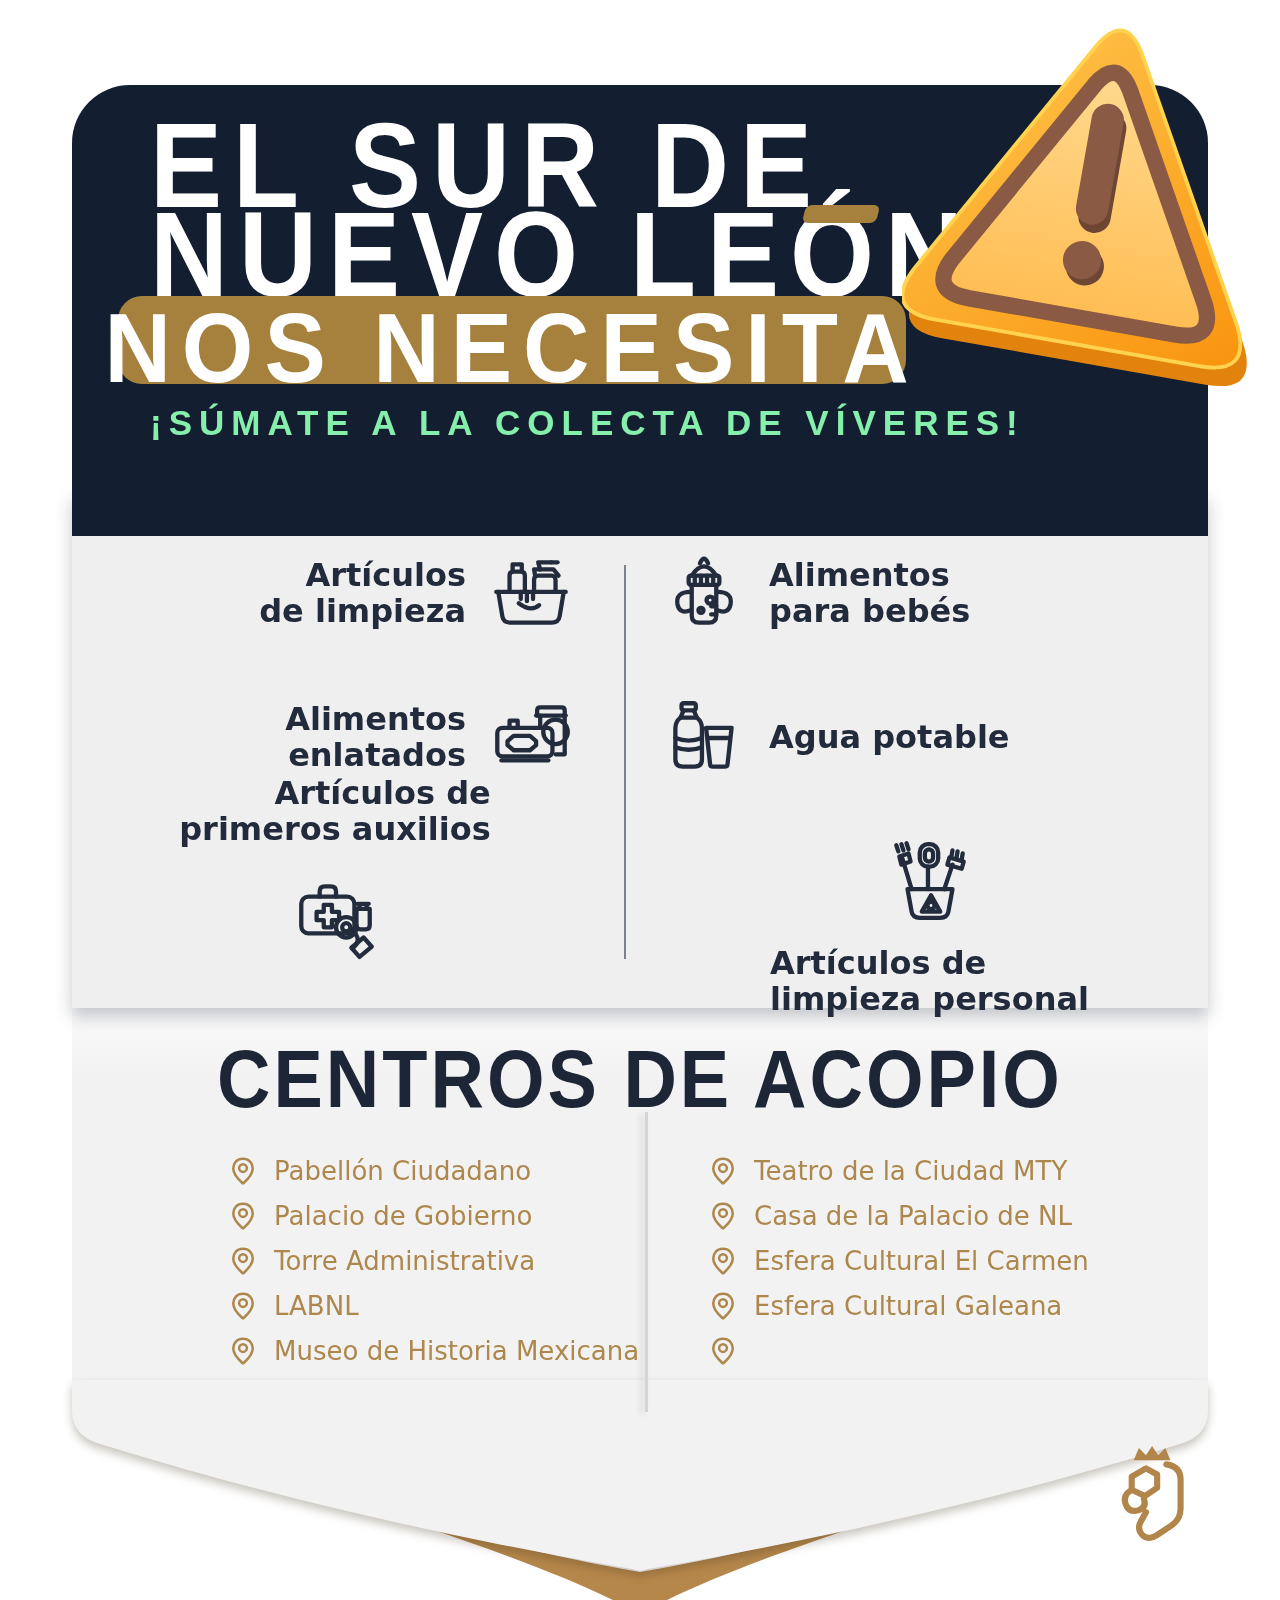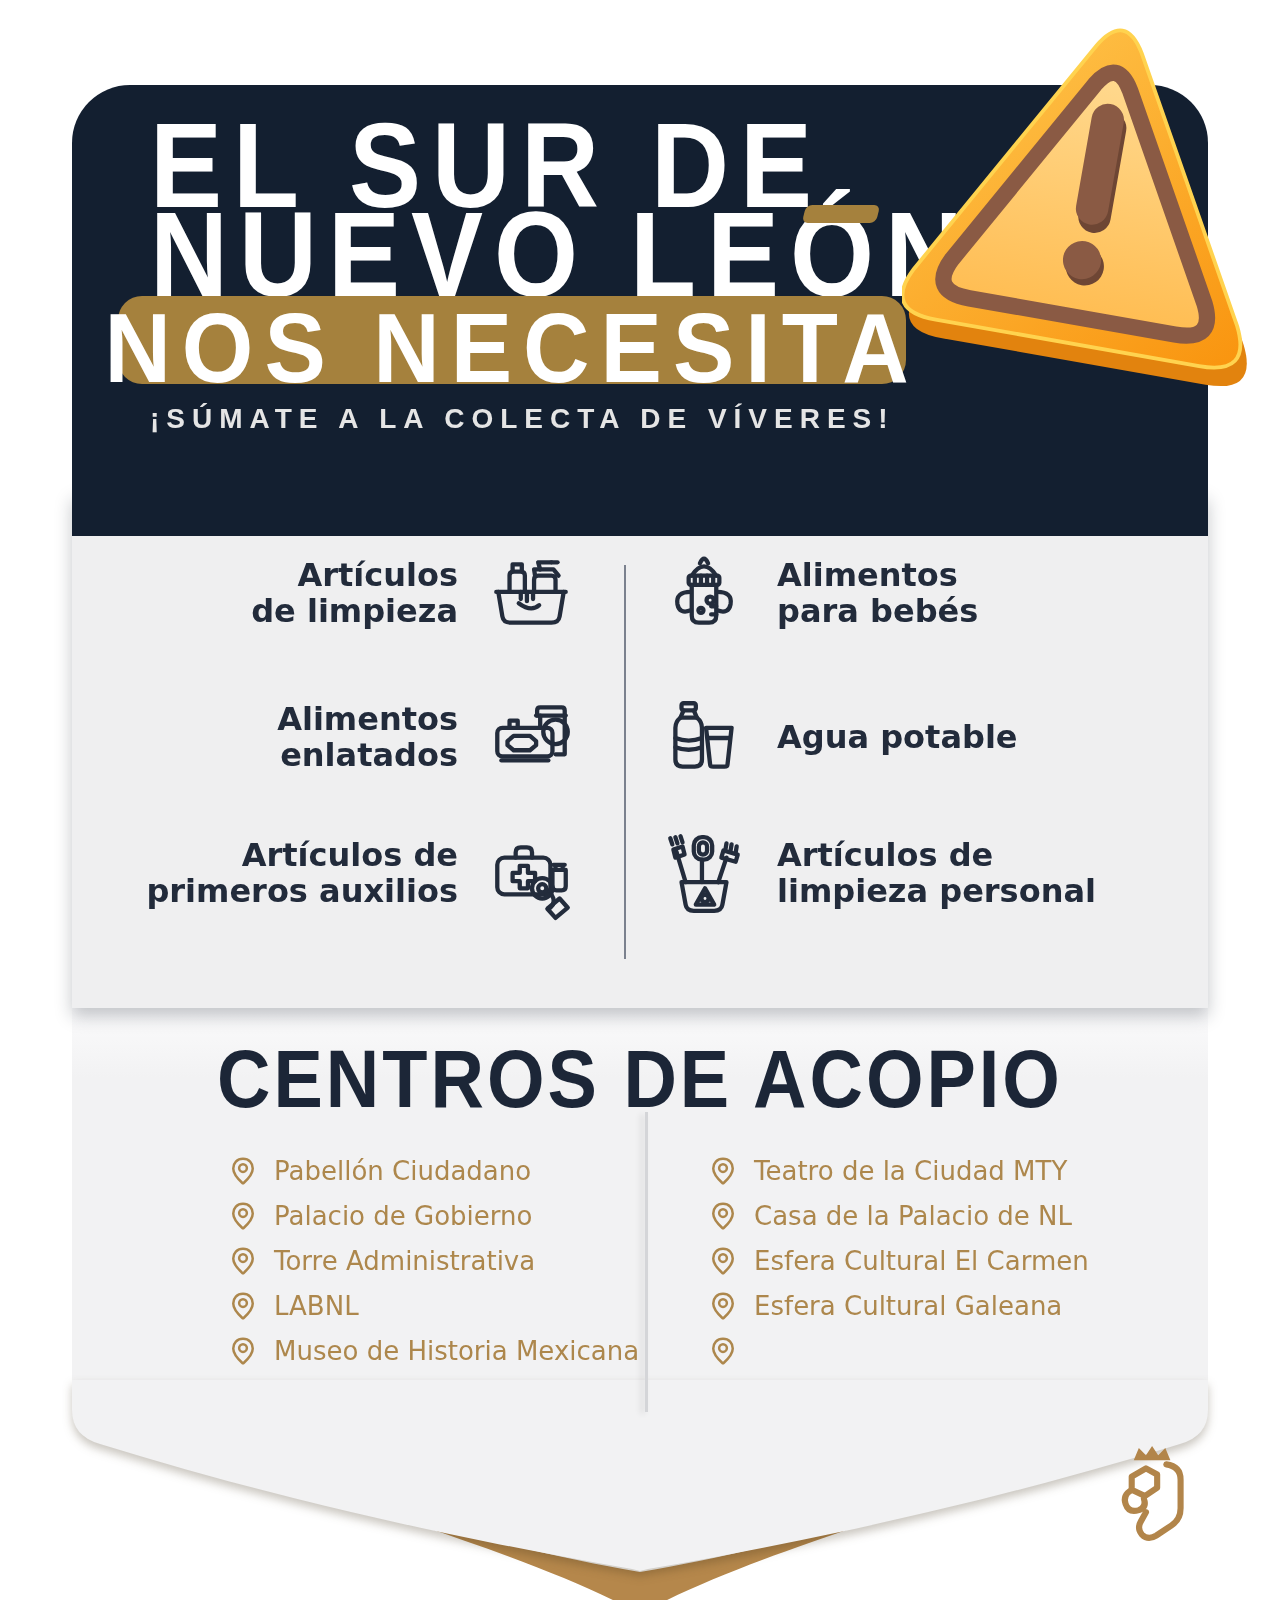--- a/index.html
+++ b/index.html
@@ -14,39 +14,39 @@
                 font-size:108px;line-height:79px;letter-spacing:11px;
                 transform:scaleY(1.12);transform-origin:left top;white-space:nowrap;}
   .o-accent{position:absolute;left:732px;top:120px;width:74px;height:18px;
             background:#a5813d;border-radius:6px;transform:skewX(-14deg);z-index:5;}
   .highlight-banner{position:absolute;left:46px;top:211px;width:788px;height:88px;
                     background:#a5813d;border-radius:24px;display:flex;align-items:flex-start;
                     justify-content:center;z-index:1;}
   .highlight-banner .txt{color:#ffffff;font-family:"Liberation Sans",sans-serif;
                          font-weight:bold;font-size:92px;letter-spacing:11px;
                          transform:scaleY(1.06);white-space:nowrap;}
-  .tagline{position:absolute;left:78px;top:318px;color:#e5e5e5;
+  .tagline{position:absolute;left:78px;top:318px;color:#86efac;
            font-family:"Liberation Sans",sans-serif;font-weight:bold;
-           font-size:28px;letter-spacing:7px;white-space:nowrap;}
+           font-size:35px;letter-spacing:7px;white-space:nowrap;}
 
   
   .warning-triangle{position:absolute;left:902px;top:-8px;width:382px;height:412px;z-index:4;}
 
   
   .items-panel{position:absolute;left:72px;top:492px;width:1136px;height:516px;
                background:#efeff0;z-index:1;box-shadow:0 8px 16px rgba(25,30,45,.25);}
-  .item{position:absolute;display:flex;align-items:center;gap:26px;}
+  .item{position:absolute;display:flex;align-items:center;gap:18px;}
   .item .label{font-family:"DejaVu Sans",sans-serif;font-weight:bold;font-size:32px;
                line-height:1.12;color:#222b3b;}
   .item .l2:empty{display:none;}
   .item.side-left{left:20px;width:486px;justify-content:flex-end;text-align:right;}
   .item.side-right{left:585px;width:545px;text-align:left;}
   .row-1{top:42px;height:120px;}
   .row-2{top:186px;height:120px;}
-  .row-3{top:319px;height:126px;}
+  .row-3{top:342px;height:126px;flex-direction:column;}
   .item svg{flex:0 0 auto;}
   .items-divider{position:absolute;left:552px;top:73px;width:2px;height:394px;
                  background:#4a5364;opacity:.7;}
 
   
   .centers-panel{position:absolute;left:72px;top:1008px;width:1136px;height:372px;
                  background:linear-gradient(180deg,#fbfbfc 0px,#f2f2f3 70px,#f2f2f3 100%);z-index:0;}
   .centers-title{position:absolute;left:0;top:24px;width:100%;text-align:center;
                  color:#1c2637;font-family:"Liberation Sans",sans-serif;font-weight:bold;
                  font-size:74px;letter-spacing:3px;transform:scaleY(1.1);

